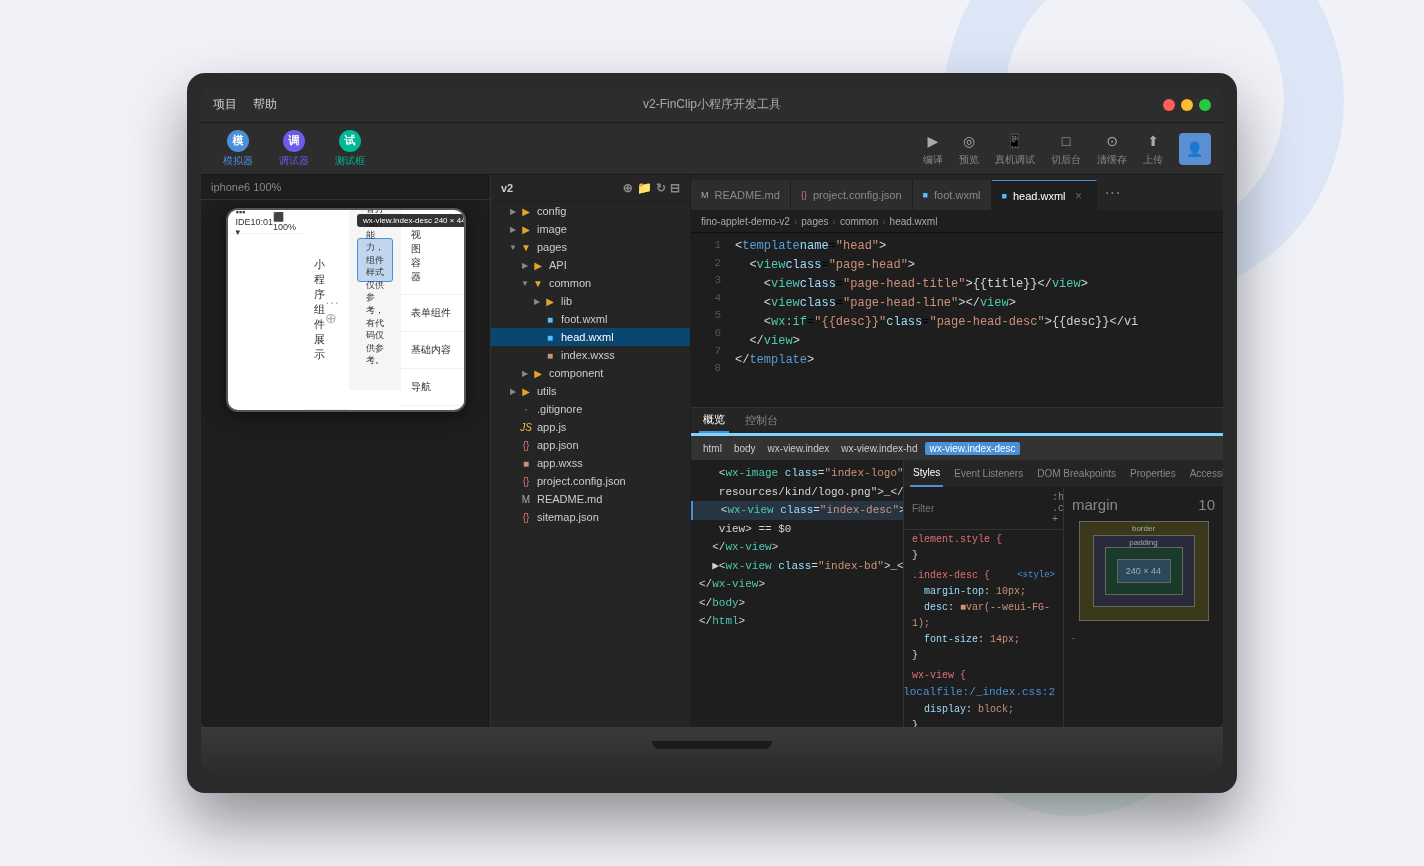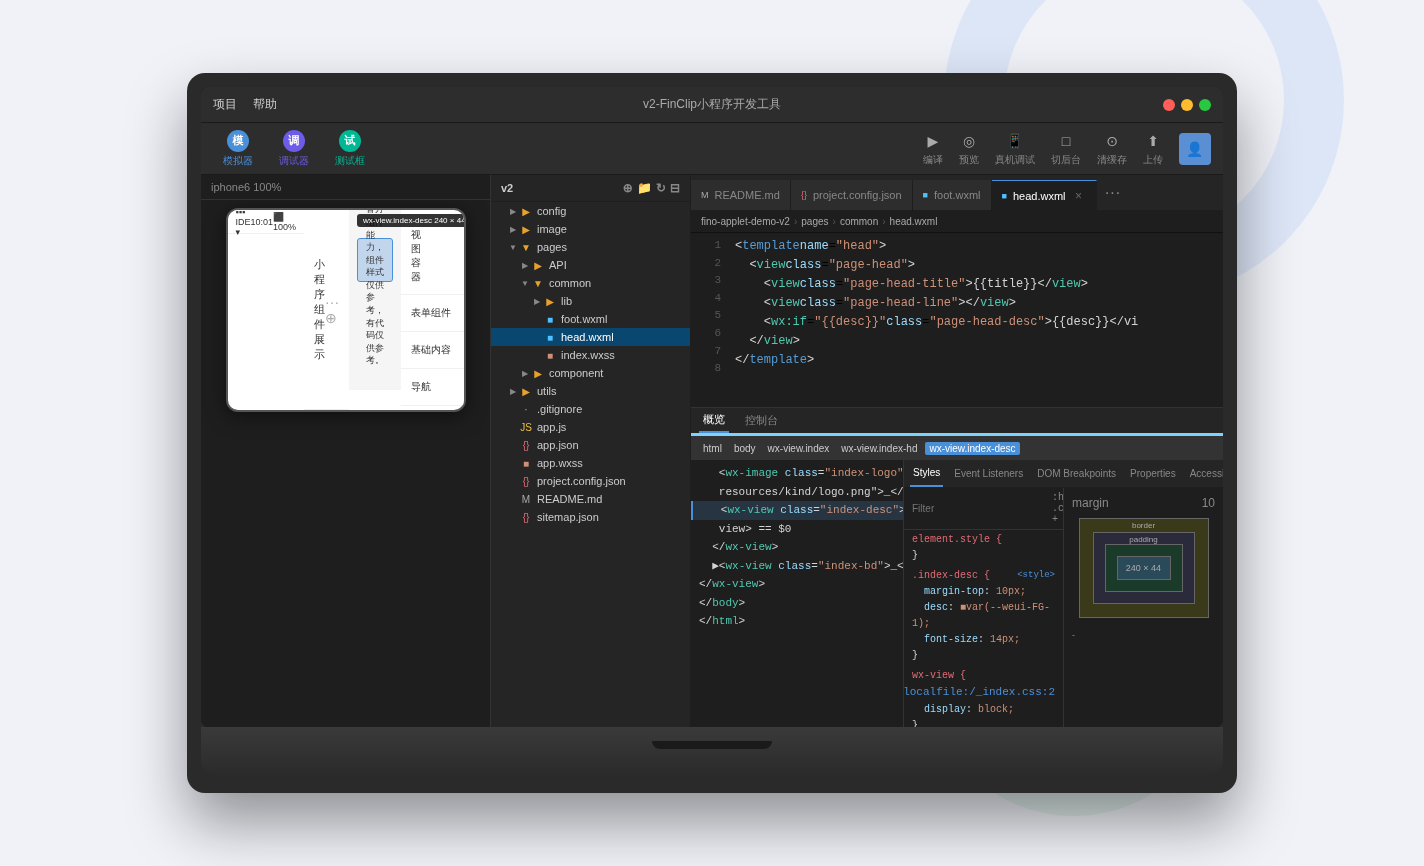--- a/index.html
+++ b/index.html
@@ -378,21 +378,21 @@
       margin-right: 4px;
       display: flex;
       align-items: center;
       justify-content: center;
       font-size: 10px;
       flex-shrink: 0;
     }
     .folder-icon { color: #e8a22c; }
     .wxml-icon { color: #4fc1ff; }
     .wxss-icon { color: #ce9178; }
-    .js-icon { color: #f1c040; }
+    .js-icon { color: #f1c040; font-style: italic; }
     .json-icon { color: #e06c75; }
     .md-icon { color: #aaa; }
     .tree-label { flex: 1; }
     .indent-1 { padding-left: 16px; }
     .indent-2 { padding-left: 28px; }
     .indent-3 { padding-left: 40px; }
 
     
     .editor-panel {
       flex: 1;
@@ -672,21 +672,21 @@
     .box-model-area {
       width: 160px;
       border-left: 1px solid #333;
       padding: 8px;
       flex-shrink: 0;
       display: flex;
       flex-direction: column;
       gap: 4px;
     }
     .box-model-label {
-      font-size: 12px;
+      font-size: 15px;
       color: #888;
       display: flex;
       justify-content: space-between;
     }
     .box-model-diagram {
       position: relative;
       width: 130px;
       height: 100px;
       margin: 4px auto;
     }

